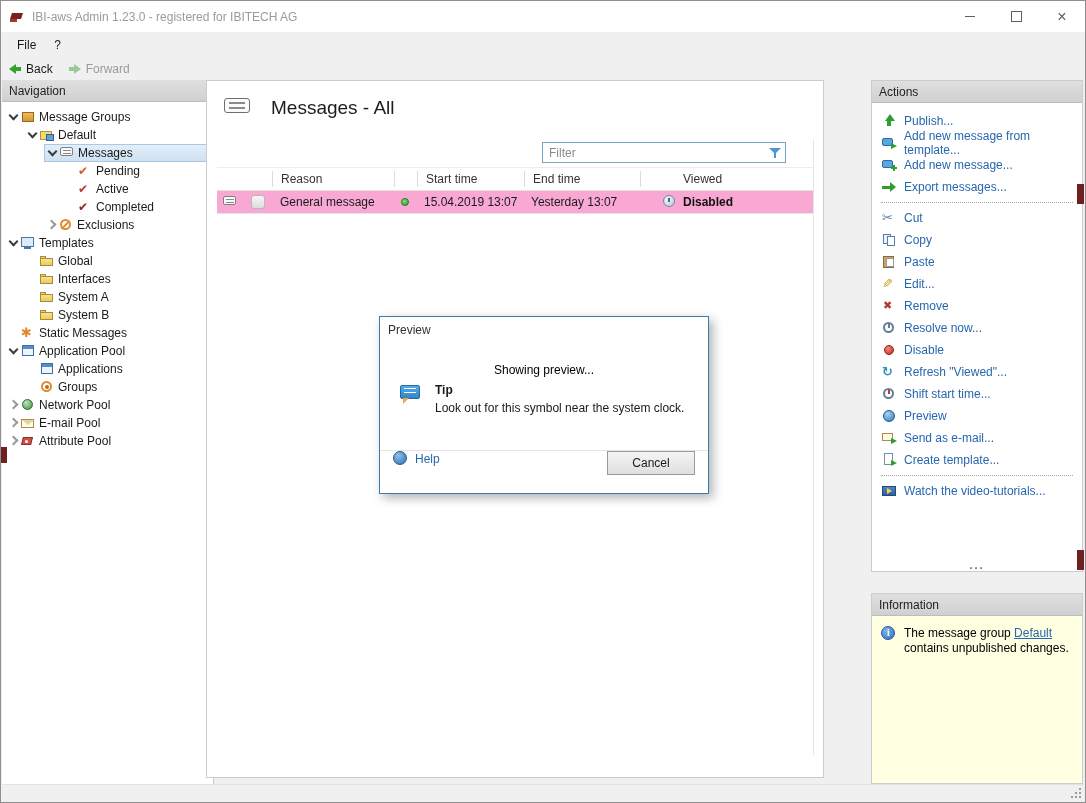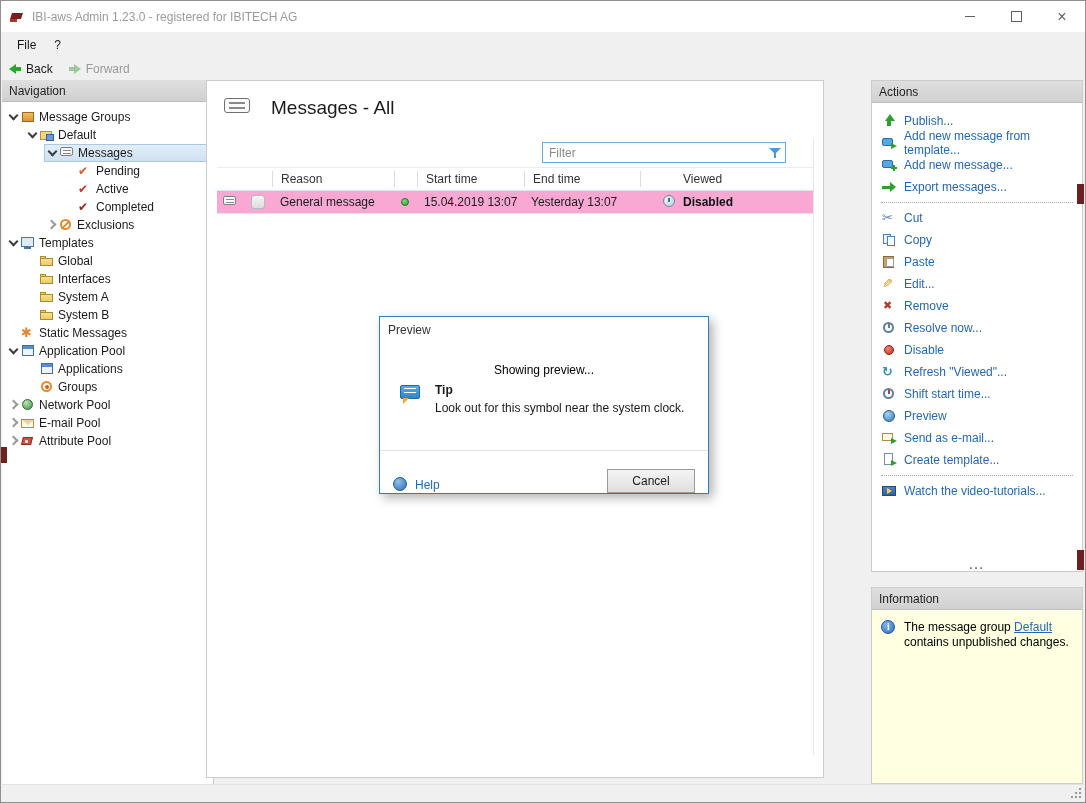--- a/index.html
+++ b/index.html
@@ -148,41 +148,41 @@
   .viewed-text{margin-left:6px;font-weight:bold;color:#111}
 
   
   .rightcol{position:absolute;right:2px;top:0;width:212px;bottom:0;display:flex;flex-direction:column}
   .actions-panel{height:492px;background:#fff;border:1px solid #ccc;box-sizing:border-box;display:flex;flex-direction:column}
   .alist{flex:1;position:relative;padding-top:7px;overflow:hidden}
   .action{display:flex;align-items:center;height:22px;padding-left:9px;gap:7px;cursor:default}
   .alabel{color:#2767b0}
   .asep{border-top:1px dotted #a8a8a8;margin:4px 9px}
   .amore{position:absolute;bottom:1px;left:0;right:0;text-align:center;color:#666;font-weight:bold;letter-spacing:2px;font-size:11px;line-height:10px}
-  .info-panel{flex:1;margin-top:15px;background:#ffffe1;border:1px solid #ccc;box-sizing:border-box;display:flex;flex-direction:column}
+  .info-panel{flex:1;margin-top:21px;background:#ffffe1;border:1px solid #ccc;box-sizing:border-box;display:flex;flex-direction:column}
   .info-body{padding:10px 9px;display:flex;gap:7px;align-items:flex-start}
   .info-text{line-height:15px;color:#000}
   .info-link{color:#2767b0;text-decoration:underline}
 
   
   .dialog{position:absolute;left:378px;top:315px;width:330px;height:178px;background:#fff;border:1px solid #3c7aa8;
           box-shadow:4px 4px 10px rgba(0,0,0,.3);z-index:100;box-sizing:border-box}
   .dialog-title{position:absolute;left:8px;top:6px;color:#333}
   .dialog-msg{position:absolute;top:46px;left:0;right:0;text-align:center;color:#000}
   .tip-row{position:absolute;left:20px;top:66px;display:flex;gap:11px}
   .ic-tip{width:24px;height:20px;position:relative;margin-top:2px;flex:0 0 24px}
   .ic-tip::before{content:"";position:absolute;left:0;top:0;width:20px;height:14px;background:linear-gradient(#55ace8,#2f86c8);
                   border:1px solid #2268a4;border-radius:2px;box-sizing:border-box}
   .ic-tip::after{content:"";position:absolute;left:4px;top:3px;width:12px;height:8px;
                  background:repeating-linear-gradient(180deg,#fff 0 1.5px,transparent 1.5px 4px)}
   .ic-tip i{position:absolute;left:3px;top:13px;width:6px;height:6px;background:#f0a83a;clip-path:polygon(0 0,100% 0,0 100%)}
   .tip-title{font-weight:bold}
   .tip-sub{margin-top:4px}
   .dialog-footer{position:absolute;left:0;right:0;bottom:0;height:43px;border-top:1px solid #e3e3e3;
-                 display:flex;align-items:flex-end;padding:0 13px;box-sizing:border-box}
+                 display:flex;align-items:flex-start;padding:0 13px;box-sizing:border-box}
   .help{display:flex;align-items:center;gap:6px;color:#2767b0}
   .btn-cancel{margin-left:auto;width:86px;height:22px;background:linear-gradient(#f4f4f4,#dfdfdf);border:1px solid #9a9a9a;
               display:flex;align-items:center;justify-content:center;color:#1a1a1a;cursor:default}
 
   
   .marker{position:absolute;background:#6e1f1f;z-index:60}
   #m1{right:1px;top:183px;width:7px;height:20px}
   #m2{right:1px;top:549px;width:7px;height:20px}
   #m3{left:0;top:446px;width:6px;height:16px}
   .statusbar{position:absolute;left:1px;right:1px;bottom:1px;height:16px;background:#f0f0f0;border-top:1px solid #e2e2e2}

